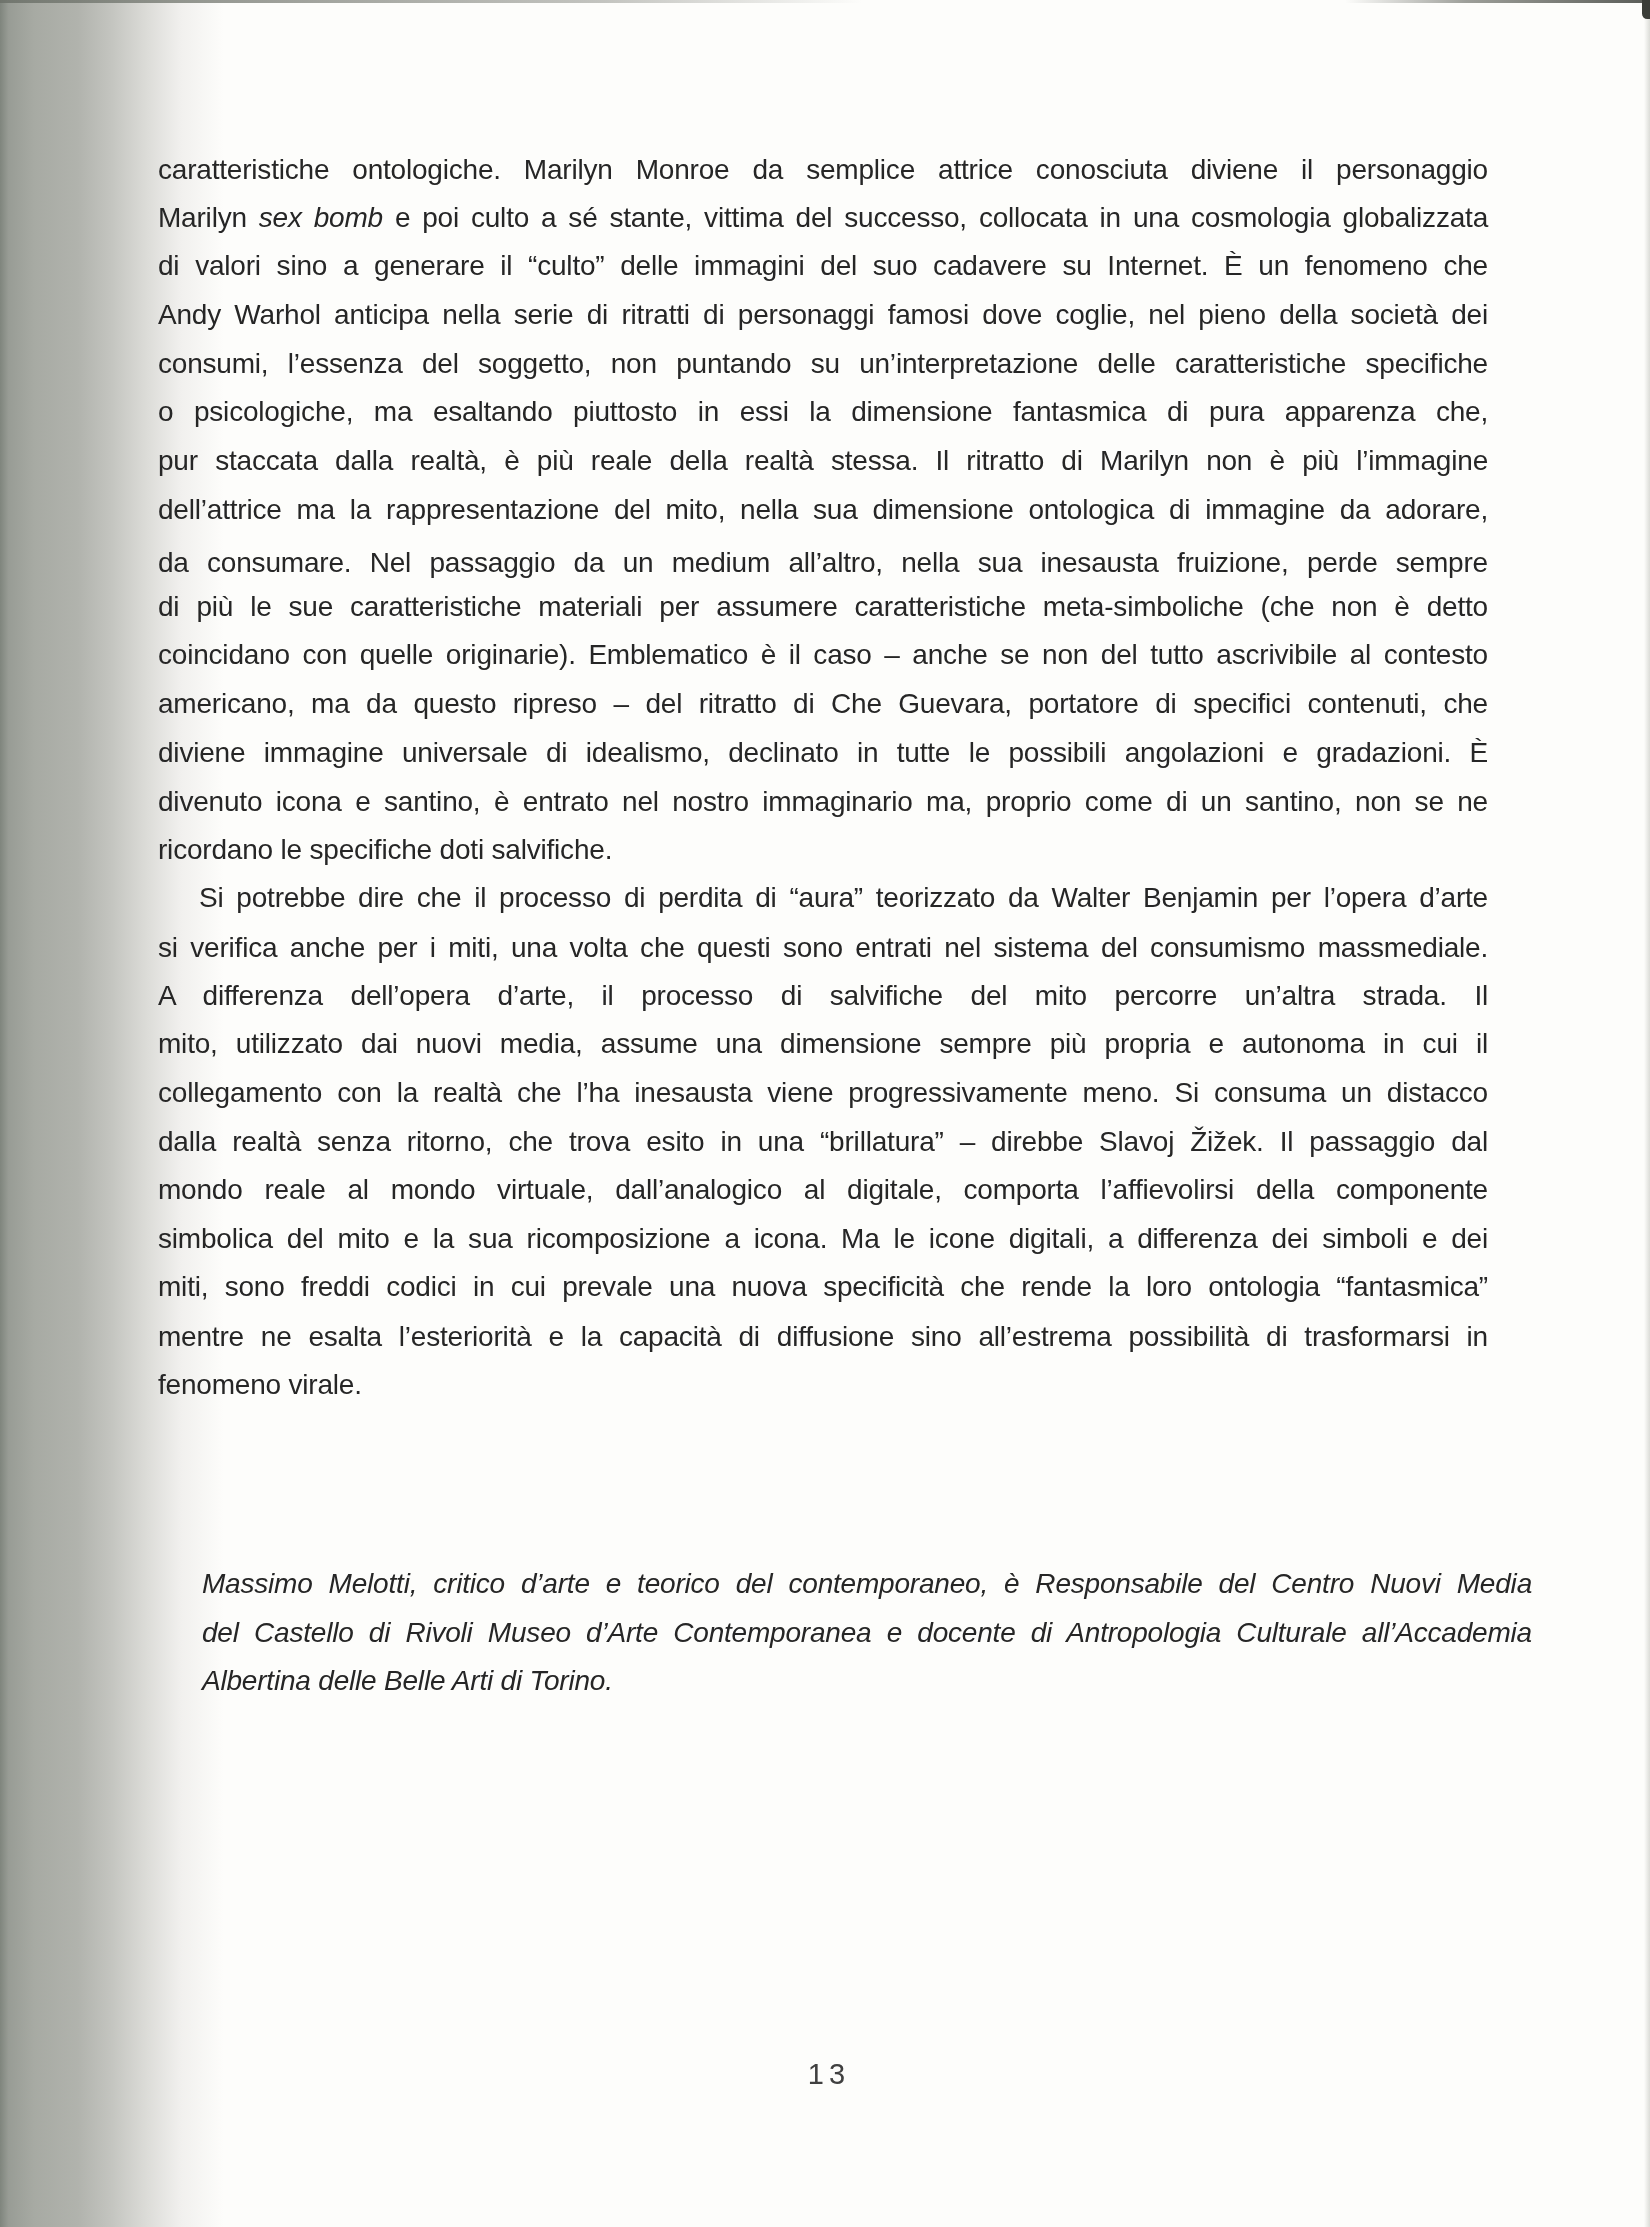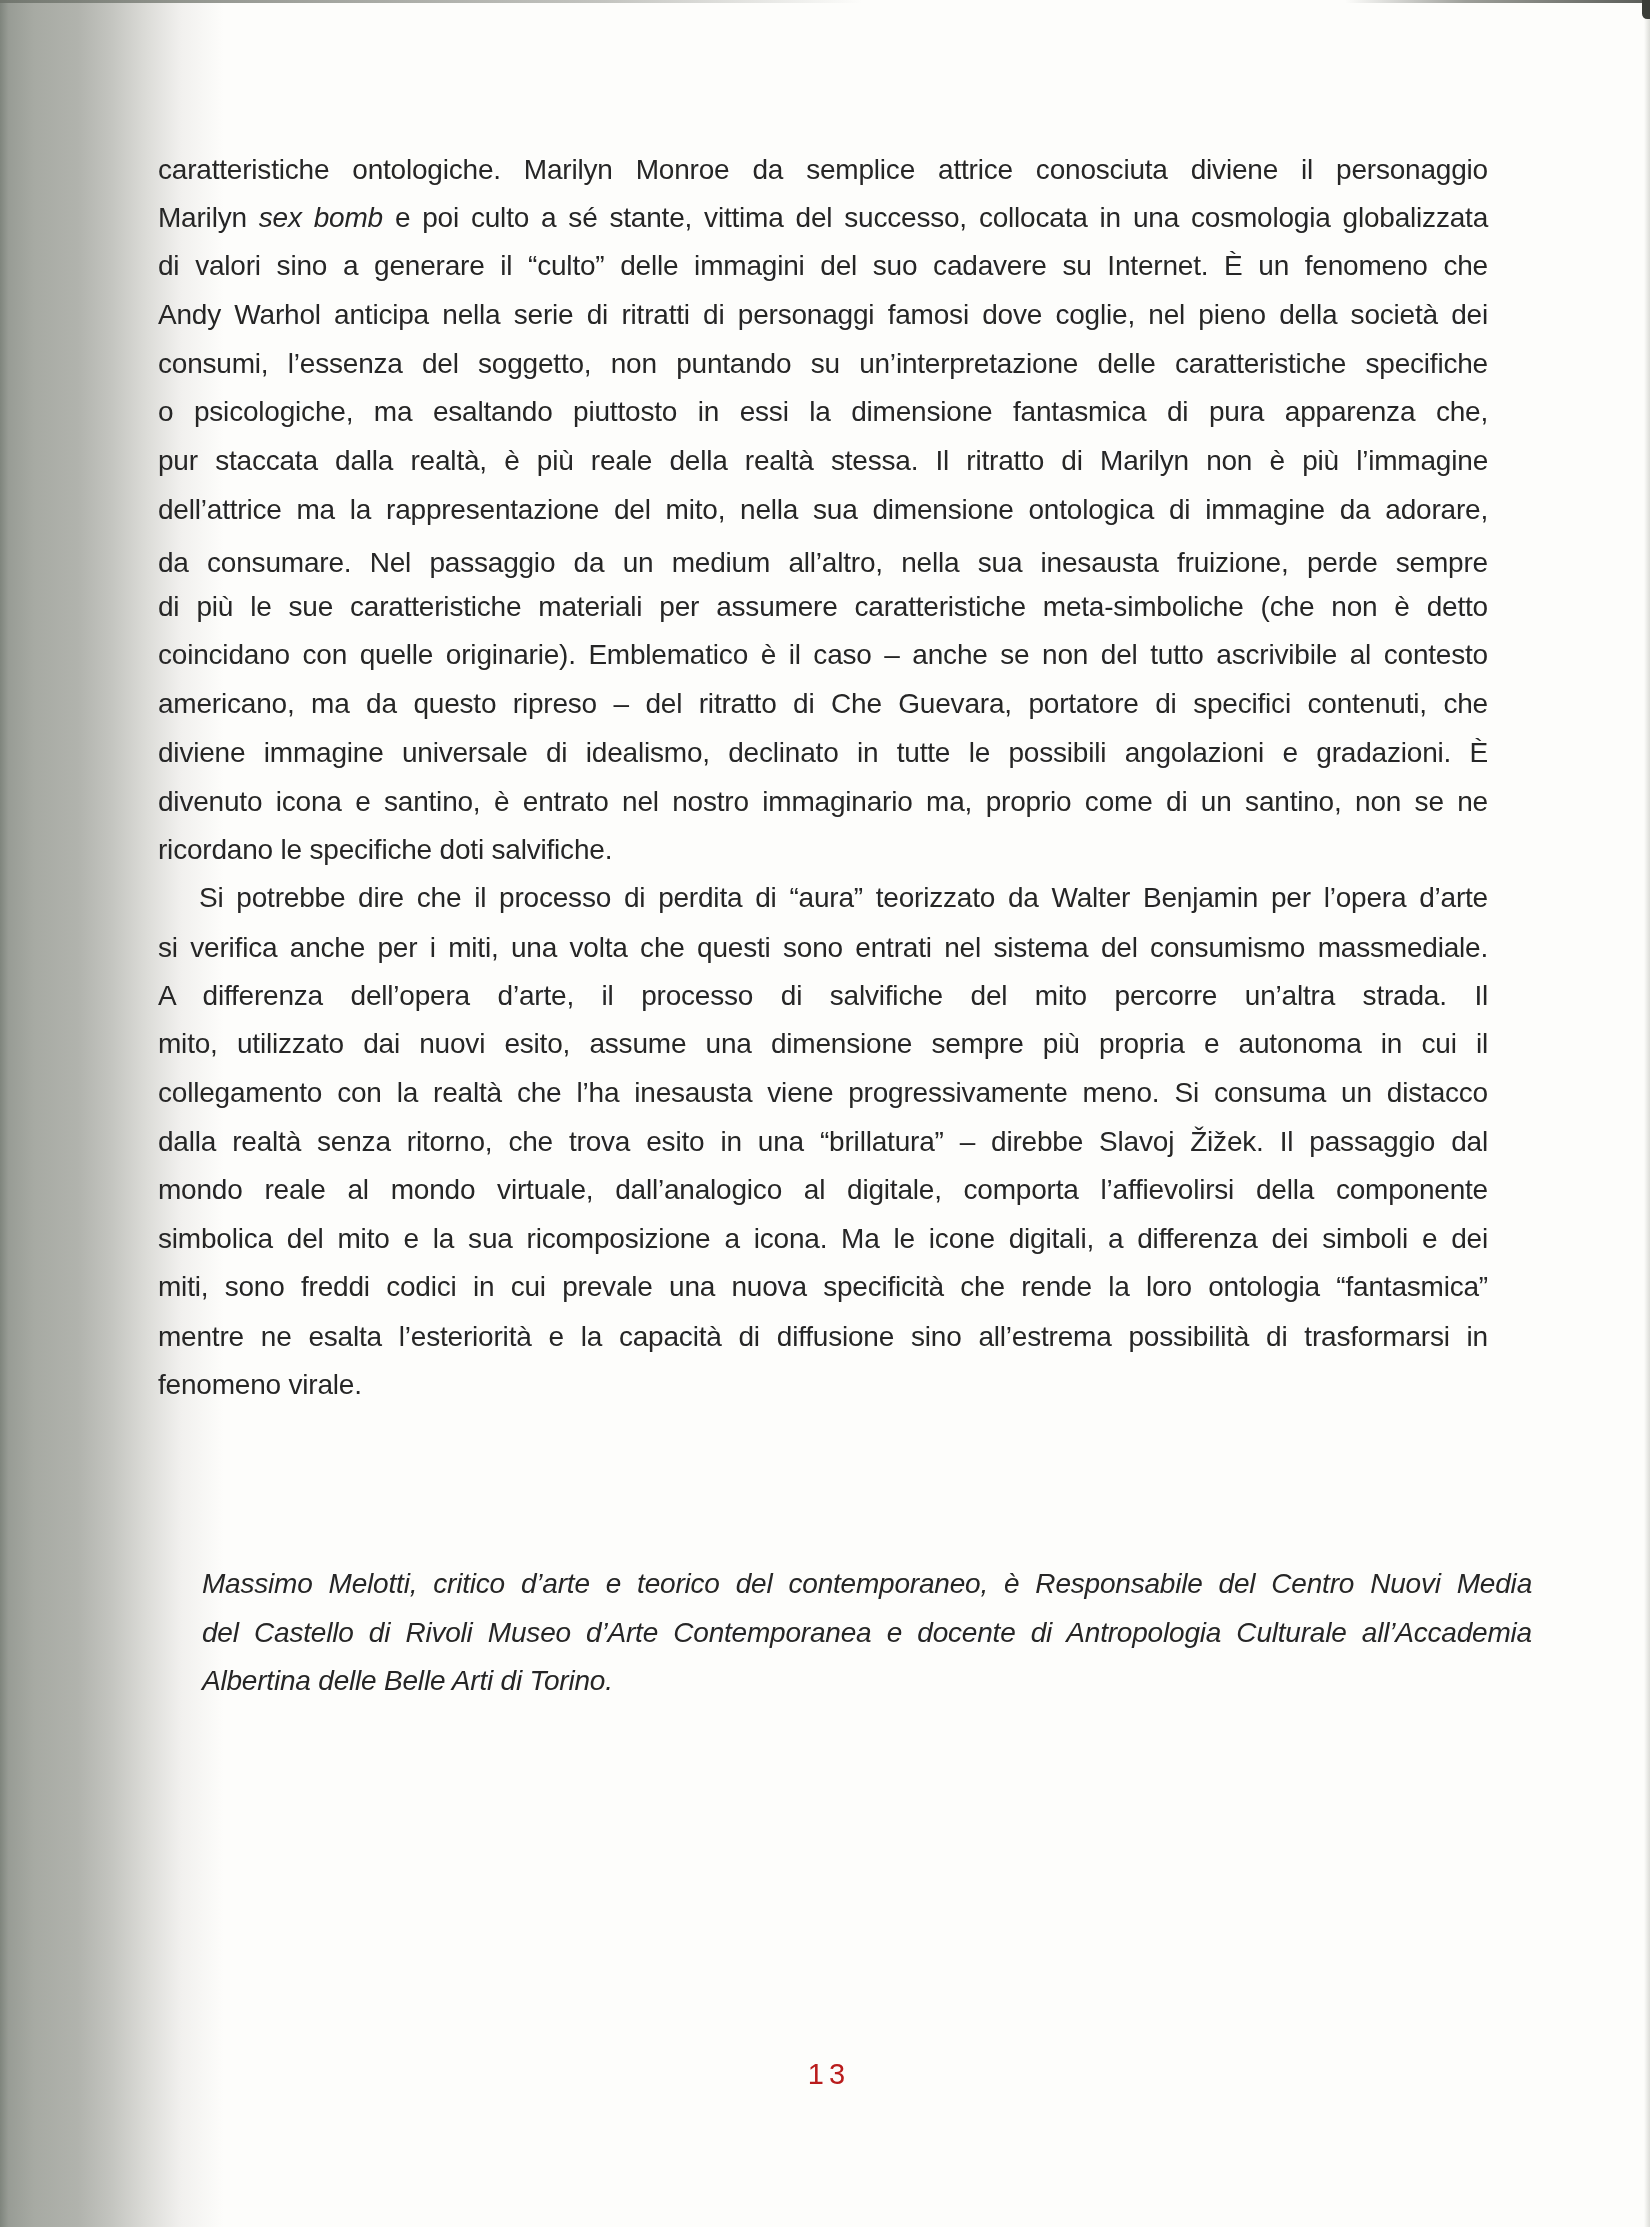--- a/index.html
+++ b/index.html
@@ -86,21 +86,21 @@
     em {
     }
     .page-number {
       position: absolute;
       left: 0;
       width: 1651px;
       top: 2058px;
       text-align: center;
       font-size: 29px;
       letter-spacing: 5.2px;
-      color: #b91c1c;
+      color: #404040;
       padding-left: 7px;
       box-sizing: border-box;
     }
   </style>
 </head>
 <body>
 
 <div>
   <div class="gutter-shadow"></div>
   <div class="top-edge"></div>
@@ -124,21 +124,21 @@
       <div class="line" style="top:680px">americano, ma da questo ripreso – del ritratto di Che Guevara, portatore di specifici contenuti, che</div>
       <div class="line" style="top:729px">diviene immagine universale di idealismo, declinato in tutte le possibili angolazioni e gradazioni. È</div>
       <div class="line" style="top:778px">divenuto icona e santino, è entrato nel nostro immaginario ma, proprio come di un santino, non se ne</div>
       <div class="line last" style="top:826px">ricordano le specifiche doti salvifiche.</div>
     </div>
 
     <div>
       <div class="line indent" style="top:874px">Si potrebbe dire che il processo di perdita di “aura” teorizzato da Walter Benjamin per l’opera d’arte</div>
       <div class="line" style="top:924px">si verifica anche per i miti, una volta che questi sono entrati nel sistema del consumismo massmediale.</div>
       <div class="line" style="top:972px">A differenza dell’opera d’arte, il processo di salvifiche del mito percorre un’altra strada. Il</div>
-      <div class="line" style="top:1020px">mito, utilizzato dai nuovi esito, assume una dimensione sempre più propria e autonoma in cui il</div>
+      <div class="line" style="top:1020px">mito, utilizzato dai nuovi media, assume una dimensione sempre più propria e autonoma in cui il</div>
       <div class="line" style="top:1069px">collegamento con la realtà che l’ha inesausta viene progressivamente meno. Si consuma un distacco</div>
       <div class="line" style="top:1118px">dalla realtà senza ritorno, che trova esito in una “brillatura”  – direbbe Slavoj Žižek. Il passaggio dal</div>
       <div class="line" style="top:1166px">mondo reale al mondo virtuale, dall’analogico al digitale, comporta l’affievolirsi della componente</div>
       <div class="line" style="top:1215px">simbolica del mito e la sua ricomposizione a icona. Ma le icone digitali, a differenza dei simboli e dei</div>
       <div class="line" style="top:1263px">miti, sono freddi codici in cui prevale una nuova specificità che rende la loro ontologia “fantasmica”</div>
       <div class="line" style="top:1313px">mentre ne esalta l’esteriorità e la capacità di diffusione sino all’estrema possibilità di trasformarsi in</div>
       <div class="line last" style="top:1361px">fenomeno virale.</div>
     </div>
 
     <div>

